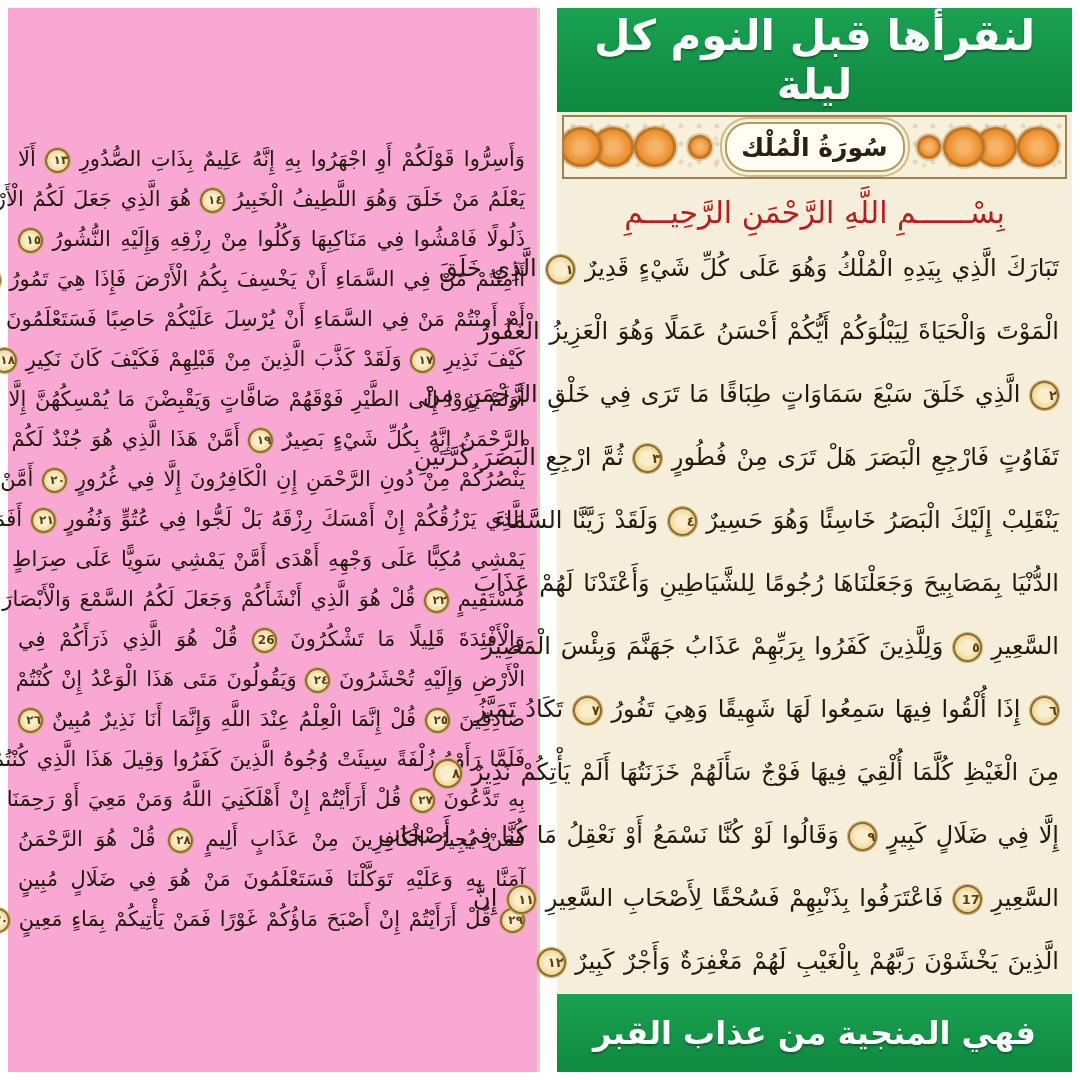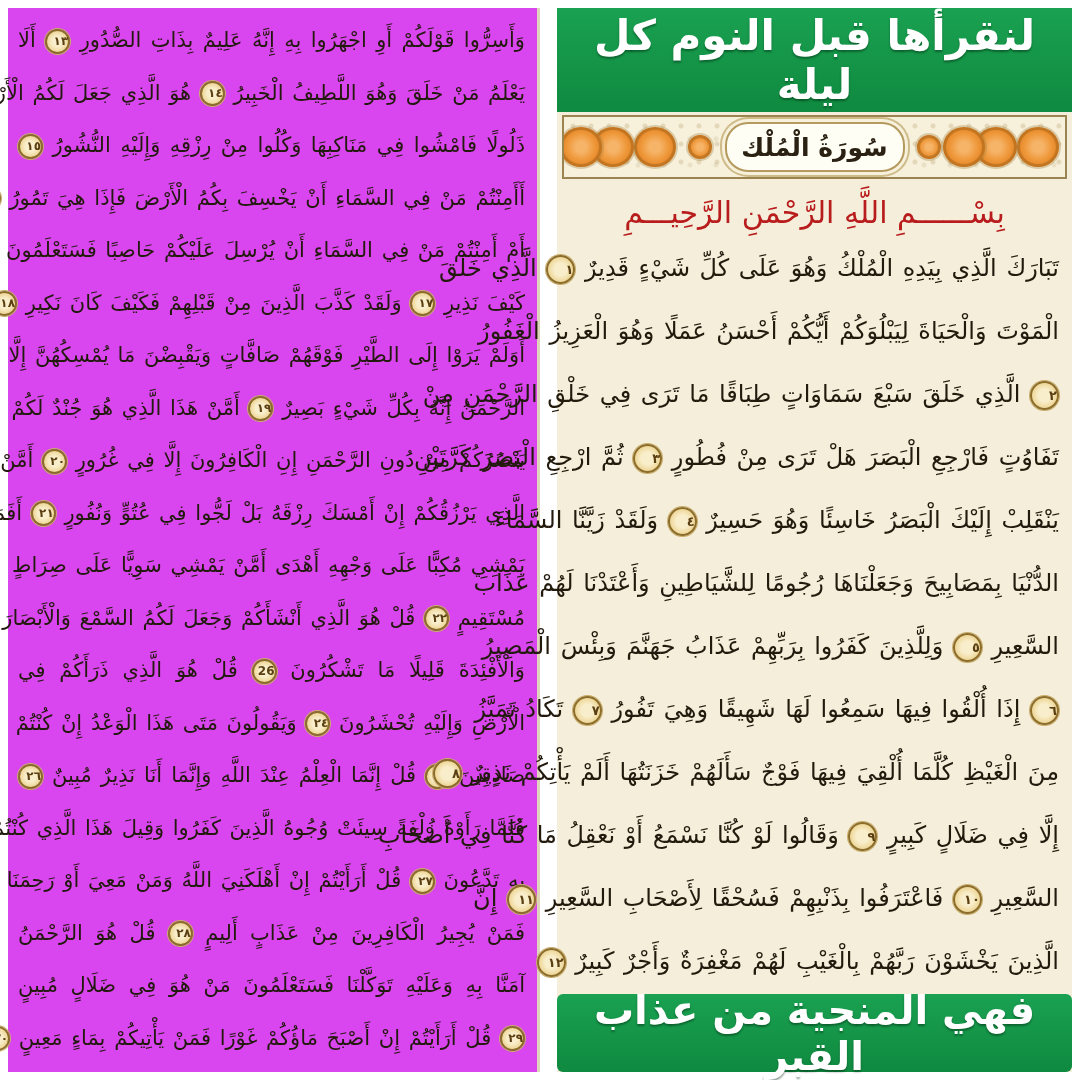--- a/index.html
+++ b/index.html
@@ -3,38 +3,38 @@
 <meta charset="utf-8">
 <style>
   html,body{margin:0;padding:0;background:#ffffff;}
   .canvas{
     position:relative;width:1080px;height:1080px;background:#ffffff;
     font-family:"DejaVu Sans",sans-serif;overflow:hidden;
   }
   
   .page-left{
     position:absolute;left:8px;top:8px;width:532px;height:1064px;
-    background:#d946ef;border-right:3px solid #ddd4b9;box-sizing:border-box;
+    background:#f9a8d4;border-right:3px solid #ddd4b9;box-sizing:border-box;
     padding:12px 12px 14px 10px;display:flex;flex-direction:column;
-    justify-content:space-between;direction:rtl;
+    justify-content:center;direction:rtl;
   }
   
   .page-right{
     position:absolute;left:557px;top:8px;width:515px;height:1064px;
     background:#f4eeda;box-sizing:border-box;display:flex;flex-direction:column;
     direction:rtl;
   }
   .banner{
     background:linear-gradient(180deg,#1aa152 0%,#149447 55%,#0f8a40 100%);
     color:#ffffff;display:flex;align-items:center;justify-content:center;
     text-align:center;font-weight:bold;
     text-shadow:0 2px 2px rgba(0,40,15,.45);
   }
   .banner-top{height:104px;font-size:42px;}
-  .banner-bottom{height:78px;font-size:40px;border-radius:6px;}
+  .banner-bottom{height:78px;font-size:32px;}
   
   .ornament-band{
     height:64px;margin:3px 5px 0 5px;background:#f7f0db;
     border:2px solid #9c8450;box-sizing:border-box;
     background-image:
       radial-gradient(circle, rgba(150,120,60,.20) 2px, transparent 3px),
       radial-gradient(circle, rgba(150,120,60,.13) 2px, transparent 3px);
     background-size:18px 18px,26px 26px;background-position:0 0,9px 9px;
     display:flex;align-items:center;justify-content:space-between;
     padding:0 6px;overflow:hidden;
@@ -141,21 +141,21 @@
       <div class="qline">تَبَارَكَ الَّذِي بِيَدِهِ الْمُلْكُ وَهُوَ عَلَى كُلِّ شَيْءٍ قَدِيرٌ <span class="ayah">١</span> الَّذِي خَلَقَ</div>
       <div class="qline">الْمَوْتَ وَالْحَيَاةَ لِيَبْلُوَكُمْ أَيُّكُمْ أَحْسَنُ عَمَلًا وَهُوَ الْعَزِيزُ الْغَفُورُ</div>
       <div class="qline"><span class="ayah">٢</span> الَّذِي خَلَقَ سَبْعَ سَمَاوَاتٍ طِبَاقًا مَا تَرَى فِي خَلْقِ الرَّحْمَنِ مِنْ</div>
       <div class="qline">تَفَاوُتٍ فَارْجِعِ الْبَصَرَ هَلْ تَرَى مِنْ فُطُورٍ <span class="ayah">٣</span> ثُمَّ ارْجِعِ الْبَصَرَ كَرَّتَيْنِ</div>
       <div class="qline">يَنْقَلِبْ إِلَيْكَ الْبَصَرُ خَاسِئًا وَهُوَ حَسِيرٌ <span class="ayah">٤</span> وَلَقَدْ زَيَّنَّا السَّمَاءَ</div>
       <div class="qline">الدُّنْيَا بِمَصَابِيحَ وَجَعَلْنَاهَا رُجُومًا لِلشَّيَاطِينِ وَأَعْتَدْنَا لَهُمْ عَذَابَ</div>
       <div class="qline">السَّعِيرِ <span class="ayah">٥</span> وَلِلَّذِينَ كَفَرُوا بِرَبِّهِمْ عَذَابُ جَهَنَّمَ وَبِئْسَ الْمَصِيرُ</div>
       <div class="qline"><span class="ayah">٦</span> إِذَا أُلْقُوا فِيهَا سَمِعُوا لَهَا شَهِيقًا وَهِيَ تَفُورُ <span class="ayah">٧</span> تَكَادُ تَمَيَّزُ</div>
       <div class="qline">مِنَ الْغَيْظِ كُلَّمَا أُلْقِيَ فِيهَا فَوْجٌ سَأَلَهُمْ خَزَنَتُهَا أَلَمْ يَأْتِكُمْ نَذِيرٌ <span class="ayah">٨</span></div>
       <div class="qline">إِلَّا فِي ضَلَالٍ كَبِيرٍ <span class="ayah">٩</span> وَقَالُوا لَوْ كُنَّا نَسْمَعُ أَوْ نَعْقِلُ مَا كُنَّا فِي أَصْحَابِ</div>
-      <div class="qline">السَّعِيرِ <span class="ayah">١٠</span> فَاعْتَرَفُوا بِذَنْبِهِمْ فَسُحْقًا لِأَصْحَابِ السَّعِيرِ <span class="ayah">١١</span> إِنَّ</div>
+      <div class="qline">السَّعِيرِ <span class="ayah">17</span> فَاعْتَرَفُوا بِذَنْبِهِمْ فَسُحْقًا لِأَصْحَابِ السَّعِيرِ <span class="ayah">١١</span> إِنَّ</div>
       <div class="qline">الَّذِينَ يَخْشَوْنَ رَبَّهُمْ بِالْغَيْبِ لَهُمْ مَغْفِرَةٌ وَأَجْرٌ كَبِيرٌ <span class="ayah">١٢</span></div>
     </div>
 
     <div class="banner banner-bottom">
       <span>فهي المنجية من عذاب القبر</span>
     </div>
 
   </div>
 </div>
 

